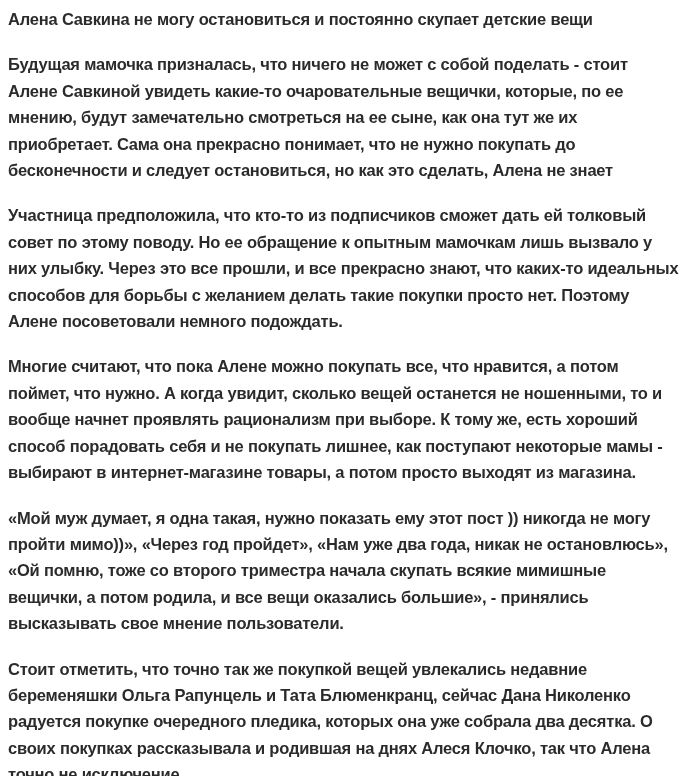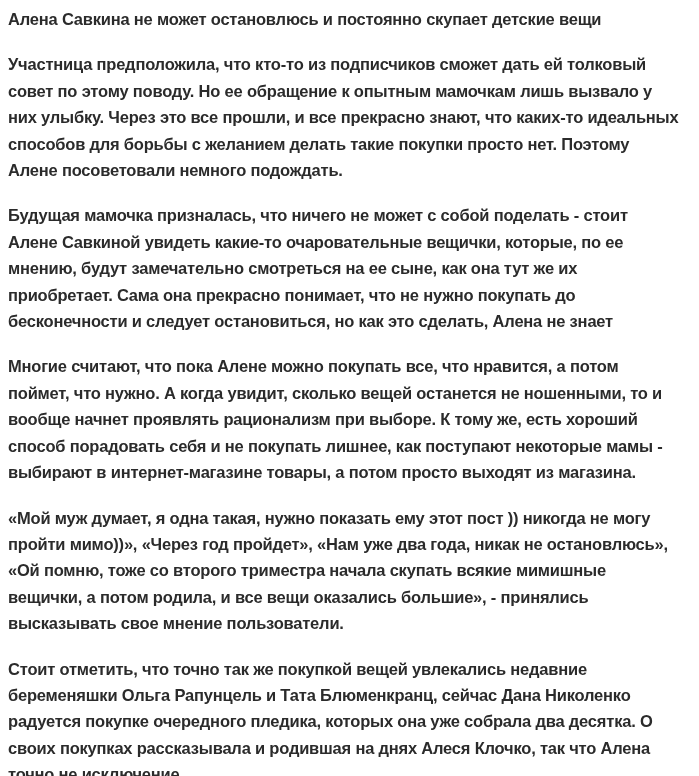--- a/index.html
+++ b/index.html
@@ -29,33 +29,33 @@
     letter-spacing: -0.2px;
     line-height: 26.4px;
     white-space: pre-line; 
     color: #2b2b2b;
   }
 </style>
 </head>
 <body>
 
 <div class="article">
-  <div class="article-title">Алена Савкина не может остановлюсь и постоянно скупает детские вещи</div>
+  <div class="article-title">Алена Савкина не могу остановиться и постоянно скупает детские вещи</div>
+
+  <p class="article-paragraph">Будущая мамочка призналась, что ничего не может с собой поделать - стоит
+Алене Савкиной увидеть какие-то очаровательные вещички, которые, по ее
+мнению, будут замечательно смотреться на ее сыне, как она тут же их
+приобретает. Сама она прекрасно понимает, что не нужно покупать до
+бесконечности и следует остановиться, но как это сделать, Алена не знает</p>
 
   <p class="article-paragraph">Участница предположила, что кто-то из подписчиков сможет дать ей толковый
 совет по этому поводу. Но ее обращение к опытным мамочкам лишь вызвало у
 них улыбку. Через это все прошли, и все прекрасно знают, что каких-то идеальных
 способов для борьбы с желанием делать такие покупки просто нет. Поэтому
 Алене посоветовали немного подождать.</p>
-
-  <p class="article-paragraph">Будущая мамочка призналась, что ничего не может с собой поделать - стоит
-Алене Савкиной увидеть какие-то очаровательные вещички, которые, по ее
-мнению, будут замечательно смотреться на ее сыне, как она тут же их
-приобретает. Сама она прекрасно понимает, что не нужно покупать до
-бесконечности и следует остановиться, но как это сделать, Алена не знает</p>
 
   <p class="article-paragraph">Многие считают, что пока Алене можно покупать все, что нравится, а потом
 поймет, что нужно. А когда увидит, сколько вещей останется не ношенными, то и
 вообще начнет проявлять рационализм при выборе. К тому же, есть хороший
 способ порадовать себя и не покупать лишнее, как поступают некоторые мамы -
 выбирают в интернет-магазине товары, а потом просто выходят из магазина.</p>
 
   <p class="article-paragraph">«Мой муж думает, я одна такая, нужно показать ему этот пост )) никогда не могу
 пройти мимо))», «Через год пройдет», «Нам уже два года, никак не остановлюсь»,
 «Ой помню, тоже со второго триместра начала скупать всякие мимишные

